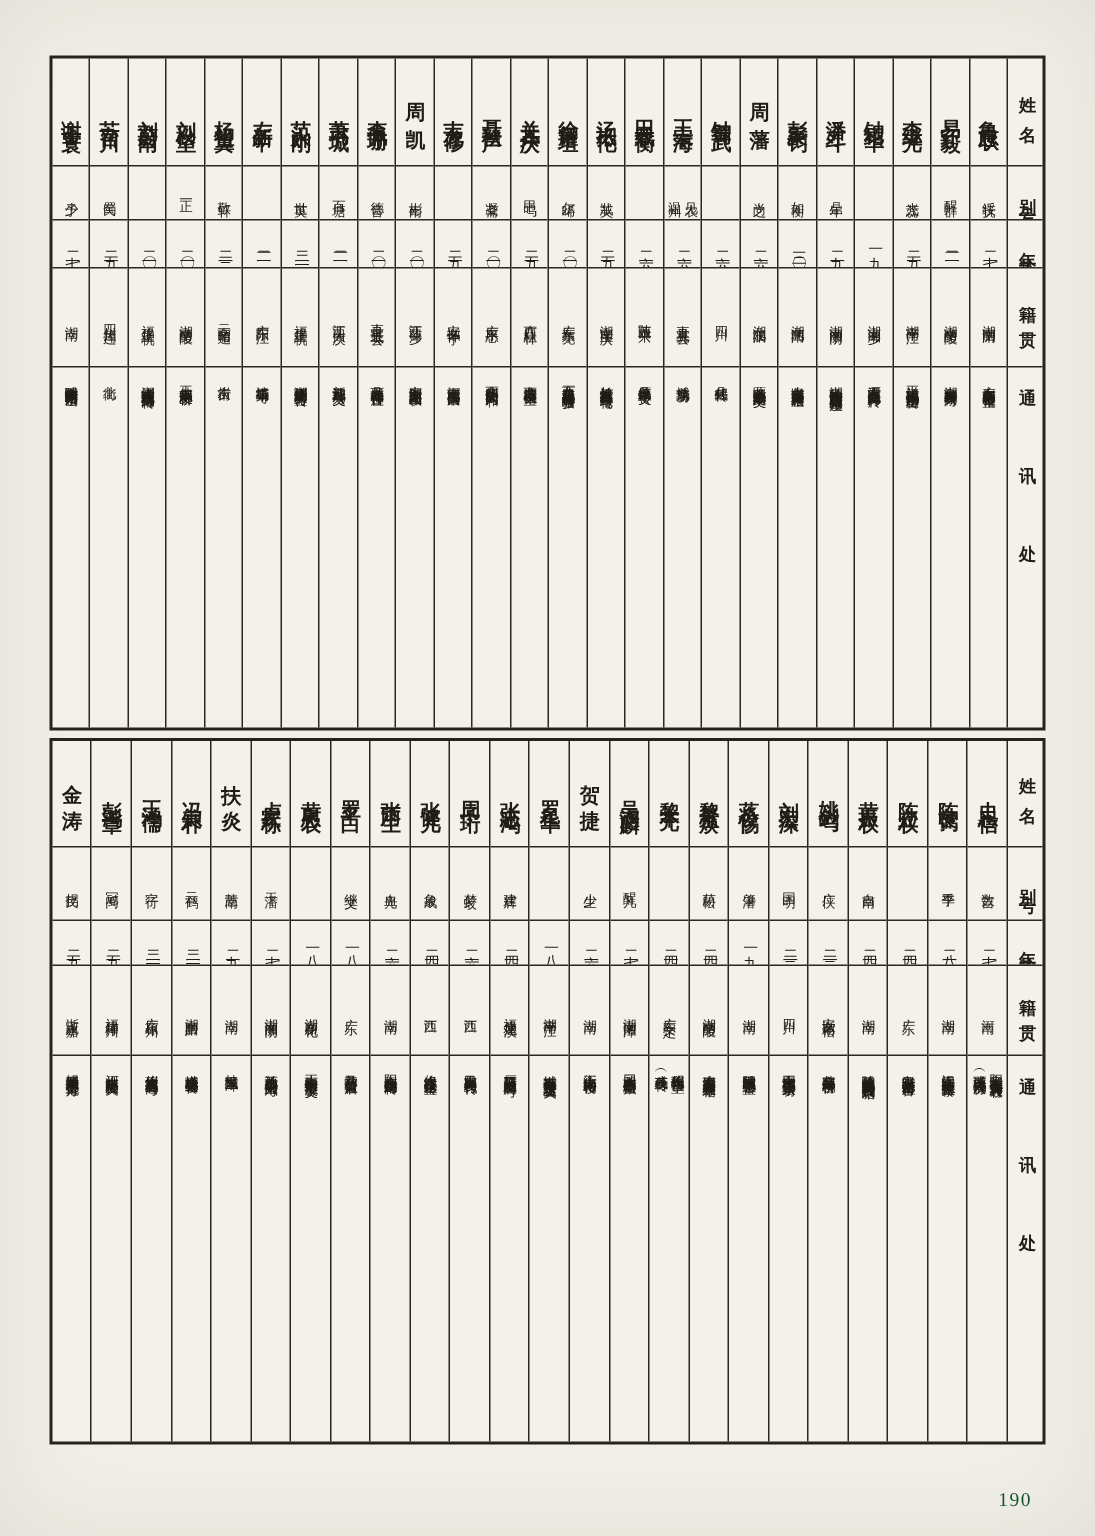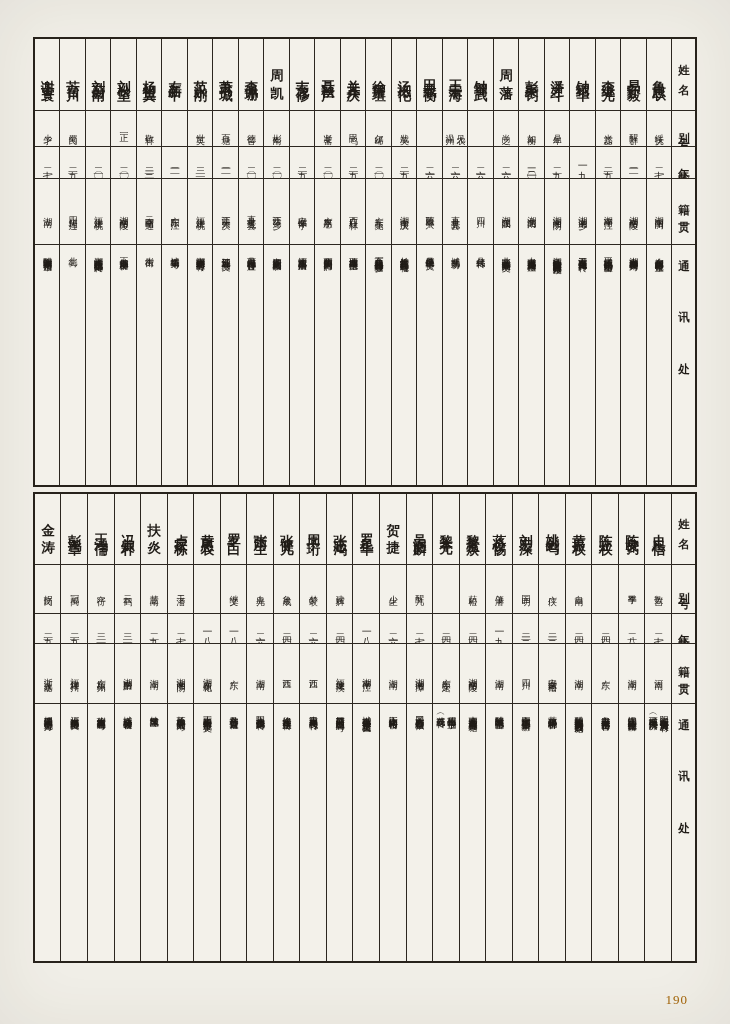--- a/index.html
+++ b/index.html
@@ -46,21 +46,21 @@
 
   .hd { font-weight: bold; font-size: 11.5px; }
   .hd-name   { letter-spacing: 20px; }
   .hd-alias  { letter-spacing: 6px; }
   .hd-age    { letter-spacing: 4px; }
   .hd-origin { letter-spacing: 17px; }
   .hd-addr   { letter-spacing: 52px; }
 
   .pageno {
     position: absolute; right: 42px; bottom: 16px;
-    font-size: 13px; letter-spacing: 1px; color: #a16207;
+    font-size: 13px; letter-spacing: 1px; color: #14532d;
   }
 </style>
 </head>
 <body>
 
 <div class="page">
   <div class="sheet">
     <section class="grid t1">
         <div class="col hcol">
           <div class="cell r-name">

